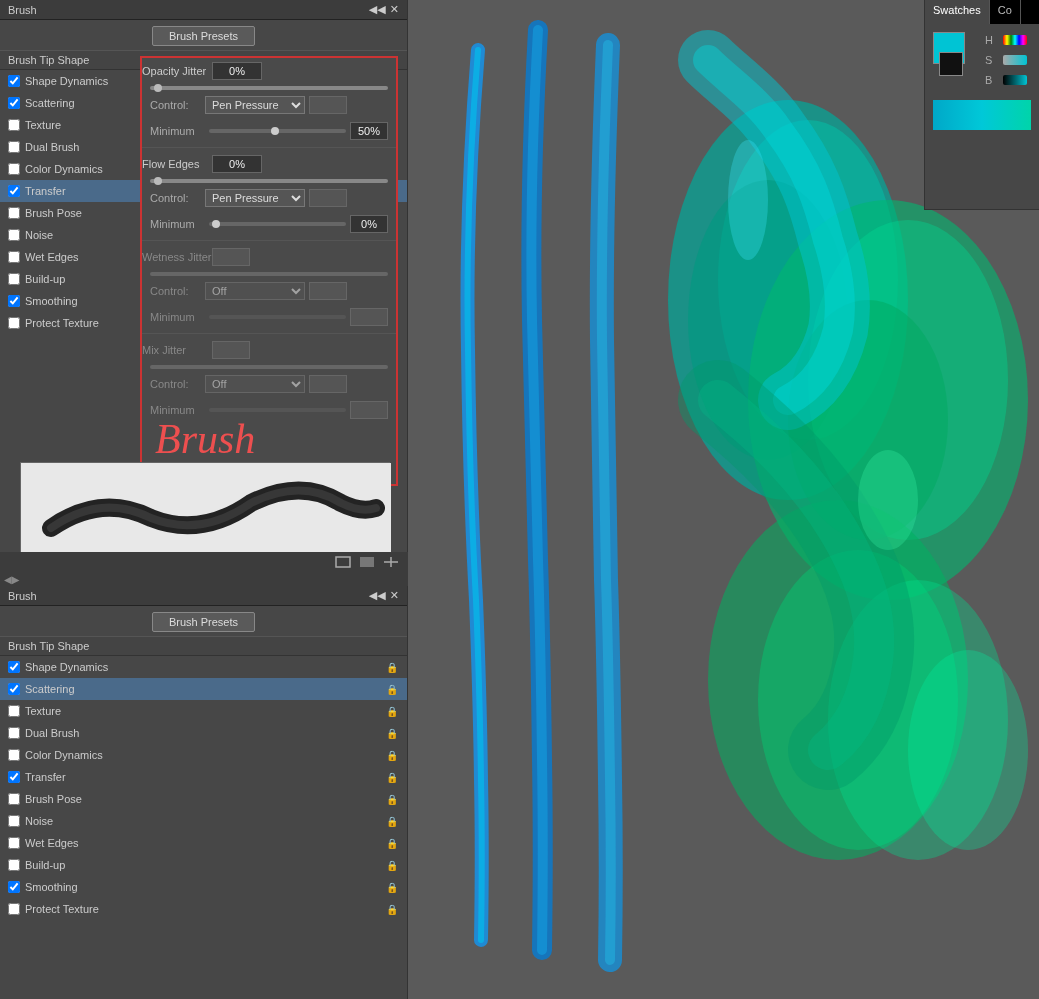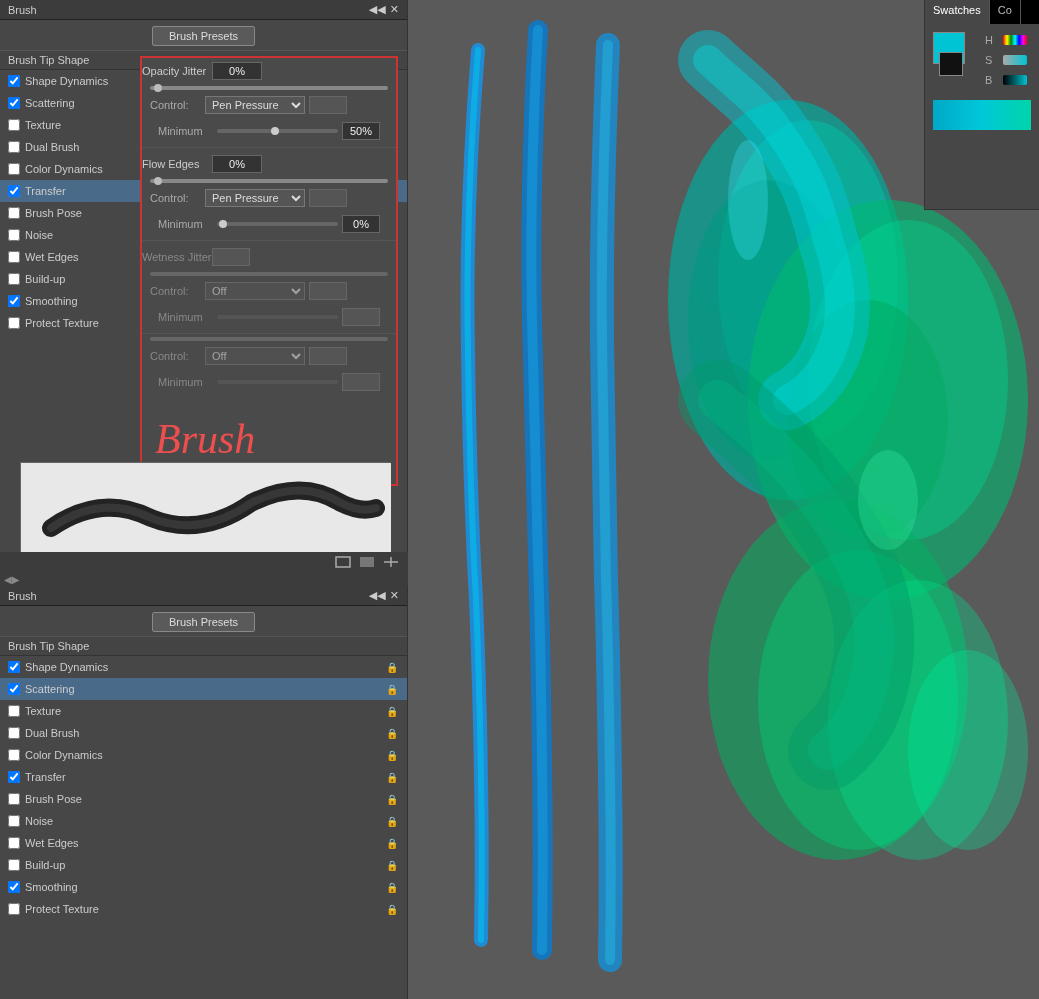--- a/index.html
+++ b/index.html
@@ -157,21 +157,21 @@
       border: 1px solid #777;
       color: #ddd;
       font-size: 11px;
       height: 18px;
       padding: 0 2px;
       width: 100px;
     }
     .min-row {
       display: flex;
       align-items: center;
-      padding: 3px 16px;
+      padding: 3px 8px;
       height: 26px;
     }
     .min-label {
       font-size: 11px;
       color: #aaa;
       width: 55px;
     }
     .mini-slider {
       flex: 1;
       height: 4px;
@@ -516,20 +516,24 @@
       <div class="empty-value-box" style="margin-left:4px;"></div>
     </div>
     <div class="min-row">
       <span class="min-label" style="color:#888;">Minimum</span>
       <div class="mini-slider" style="background:#555;"></div>
       <div class="empty-value-box"></div>
     </div>
 
     <div class="section-divider"></div>
 
+    <div class="setting-row">
+      <span class="setting-label" style="color:#888;">Mix Jitter</span>
+      <div class="empty-value-box"></div>
+    </div>
     <div style="margin: 2px 8px; height: 4px; background: #666; border-radius:2px;"></div>
     <div class="control-row">
       <span class="control-label" style="color:#888;">Control:</span>
       <select class="control-select" style="opacity:0.6;">
         <option>Off</option>
       </select>
       <div class="empty-value-box" style="margin-left:4px;"></div>
     </div>
     <div class="min-row">
       <span class="min-label" style="color:#888;">Minimum</span>

